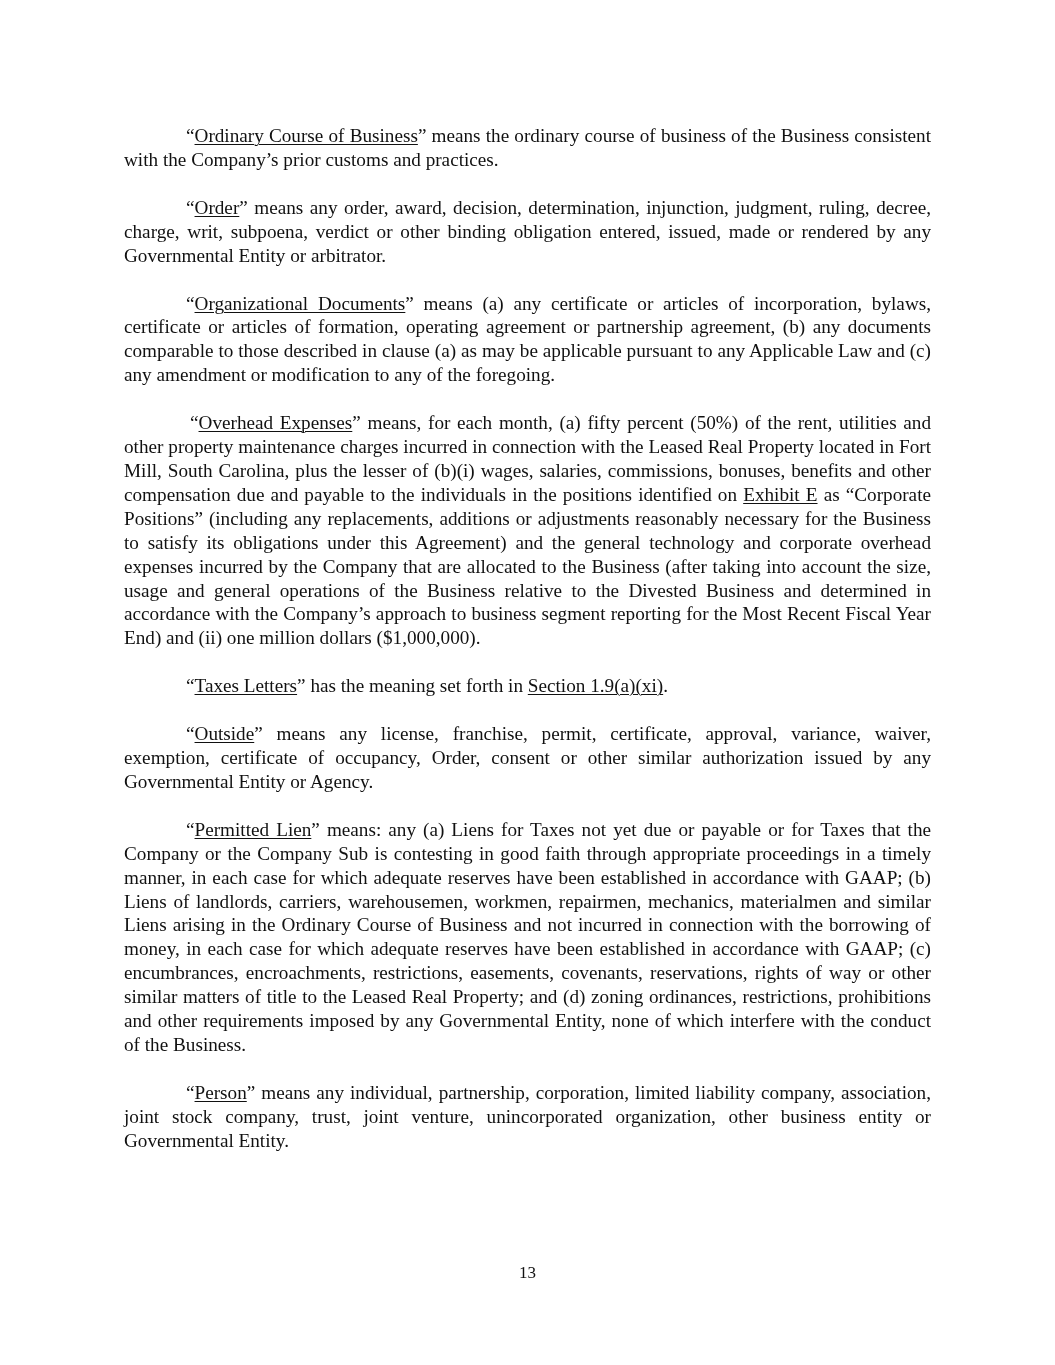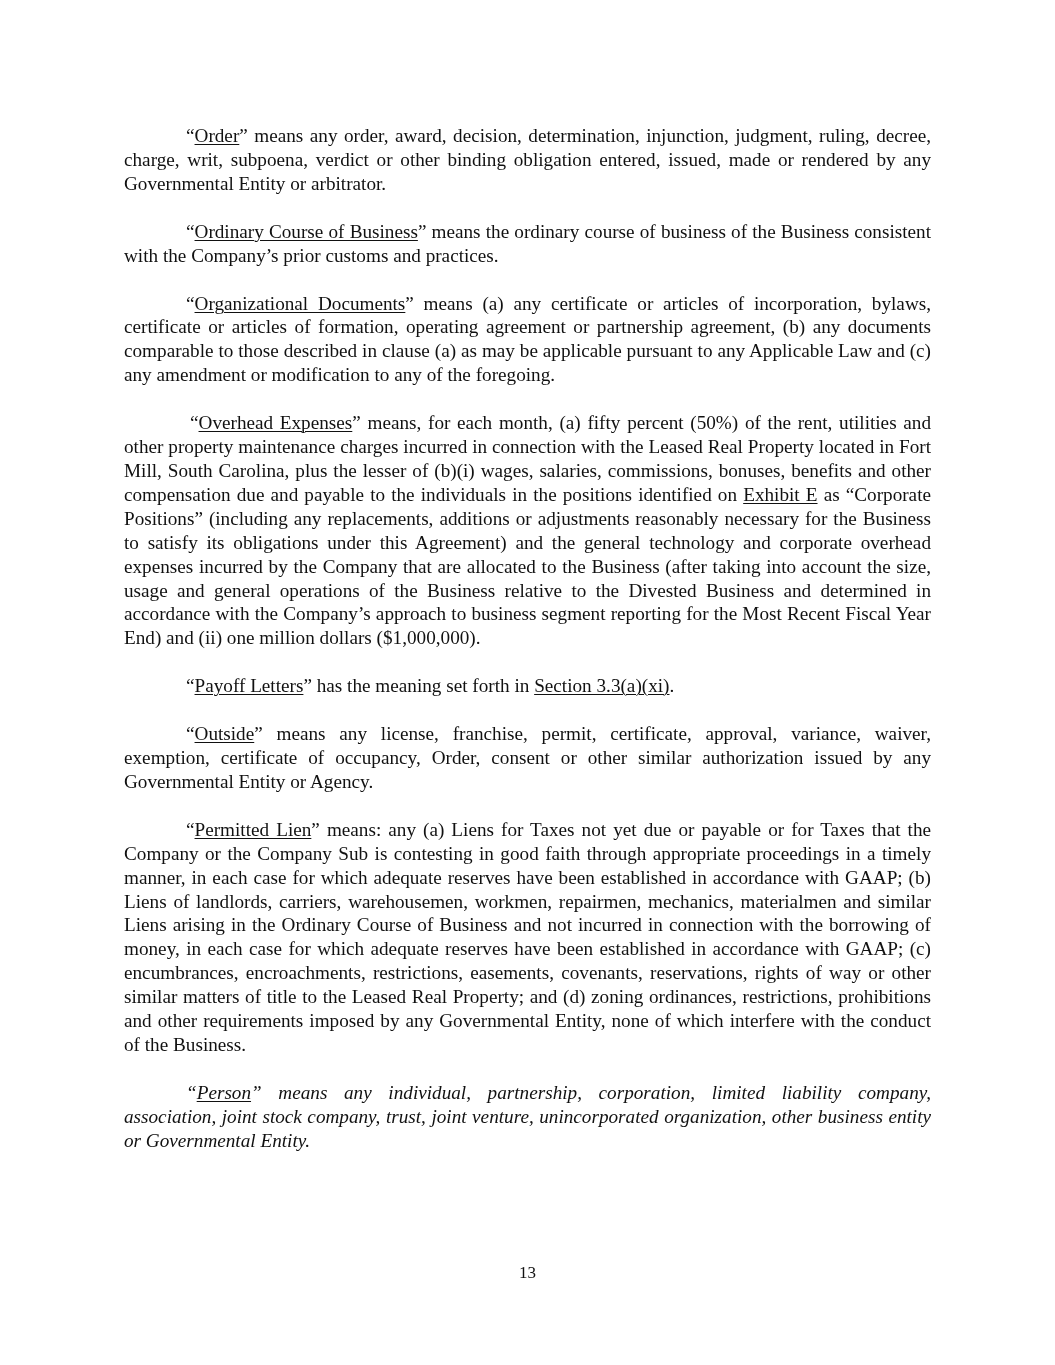--- a/index.html
+++ b/index.html
@@ -44,32 +44,32 @@
       text-align: center;
       font-size: 17px;
       line-height: 20px;
     }
   </style>
 </head>
 <body>
 
 <div class="page">
 
+  <p class="para" style="white-space: normal;"><span>“</span><span class="u">Ordinary Course of Business</span><span>” means the ordinary course of business of the Business consistent with the Company’s prior customs and practices.</span></p>
+
   <p class="para" style="white-space: normal;"><span>“</span><span class="u">Order</span><span>” means any order, award, decision, determination, injunction, judgment, ruling, decree, charge, writ, subpoena, verdict or other binding obligation entered, issued, made or rendered by any Governmental Entity or arbitrator.</span></p>
-
-  <p class="para" style="white-space: normal;"><span>“</span><span class="u">Ordinary Course of Business</span><span>” means the ordinary course of business of the Business consistent with the Company’s prior customs and practices.</span></p>
 
   <p class="para" style="white-space: normal;"><span>“</span><span class="u">Organizational Documents</span><span>” means (a) any certificate or articles of incorporation, bylaws, certificate or articles of formation, operating agreement or partnership agreement, (b) any documents comparable to those described in clause (a) as may be applicable pursuant to any Applicable Law and (c) any amendment or modification to any of the foregoing.</span></p>
 
 
   <p class="para extra-indent" style="white-space: normal;"><span>“</span><span class="u">Overhead Expenses</span><span>” means, for each month, (a) fifty percent (50%) of the rent, utilities and other property maintenance charges incurred in connection with the Leased Real Property located in Fort Mill, South Carolina, plus the lesser of (b)(i) wages, salaries, commissions, bonuses, benefits and other compensation due and payable to the individuals in the positions identified on </span><span class="u">Exhibit E</span><span> as “Corporate Positions” (including any replacements, additions or adjustments reasonably necessary for the Business to satisfy its obligations under this Agreement) and the general technology and corporate overhead expenses incurred by the Company that are allocated to the Business (after taking into account the size, usage and general operations of the Business relative to the Divested Business and determined in accordance with the Company’s approach to business segment reporting for the Most Recent Fiscal Year End) and (ii) one million dollars ($1,000,000).</span></p>
 
 
-  <p class="para" style="white-space: normal;"><span>“</span><span class="u">Payoff Letters</span><span>” has the meaning set forth in </span><span class="u">Section 3.3(a)(xi)</span><span>.</span></p>
+  <p class="para" style="white-space: normal;"><span>“</span><span class="u">Taxes Letters</span><span>” has the meaning set forth in </span><span class="u">Section 1.9(a)(xi)</span><span>.</span></p>
 
   <p class="para" style="white-space: normal;"><span>“</span><span class="u">Outside</span><span>” means any license, franchise, permit, certificate, approval, variance, waiver, exemption, certificate of occupancy, Order, consent or other similar authorization issued by any Governmental Entity or Agency.</span></p>
 
   <p class="para" style="white-space: normal;"><span>“</span><span class="u">Permitted Lien</span><span>” means:  any (a) Liens for Taxes not yet due or payable or for Taxes that the Company or the Company Sub is contesting in good faith through appropriate proceedings in a timely manner, in each case for which adequate reserves have been established in accordance with GAAP; (b) Liens of landlords, carriers, warehousemen, workmen, repairmen, mechanics, materialmen and similar Liens arising in the Ordinary Course of Business and not incurred in connection with the borrowing of money, in each case for which adequate reserves have been established in accordance with GAAP; (c) encumbrances, encroachments, restrictions, easements, covenants, reservations, rights of way or other similar matters of title to the Leased Real Property; and (d) zoning ordinances, restrictions, prohibitions and other requirements imposed by any Governmental Entity, none of which interfere with the conduct of the Business.</span></p>
 
-  <p class="para" style="white-space: normal; font-style: italic;"><span>“</span><span class="u">Person</span><span>” means any individual, partnership, corporation, limited liability company, association, joint stock company, trust, joint venture, unincorporated organization, other business entity or Governmental Entity.</span></p>
+  <p class="para" style="white-space: normal;"><span>“</span><span class="u">Person</span><span>” means any individual, partnership, corporation, limited liability company, association, joint stock company, trust, joint venture, unincorporated organization, other business entity or Governmental Entity.</span></p>
 </div>
 
 <div class="page-number">13</div>
 
 </body></html>

